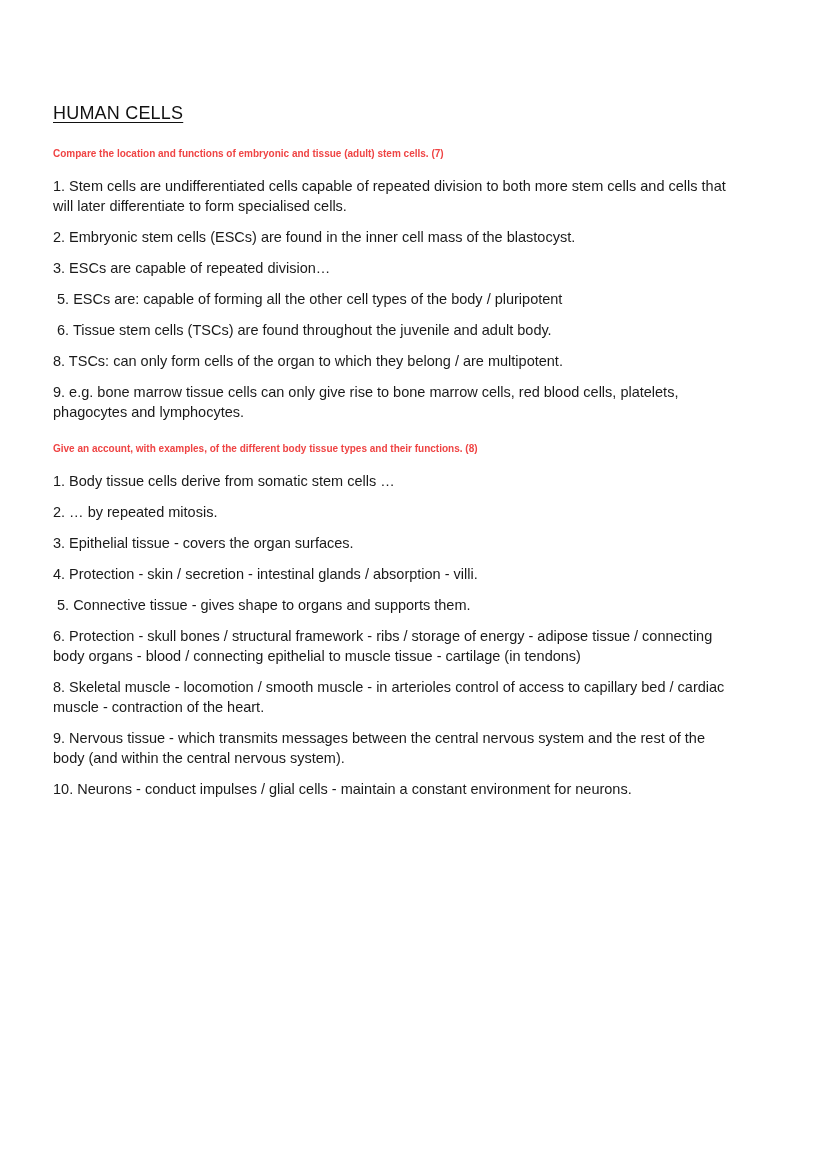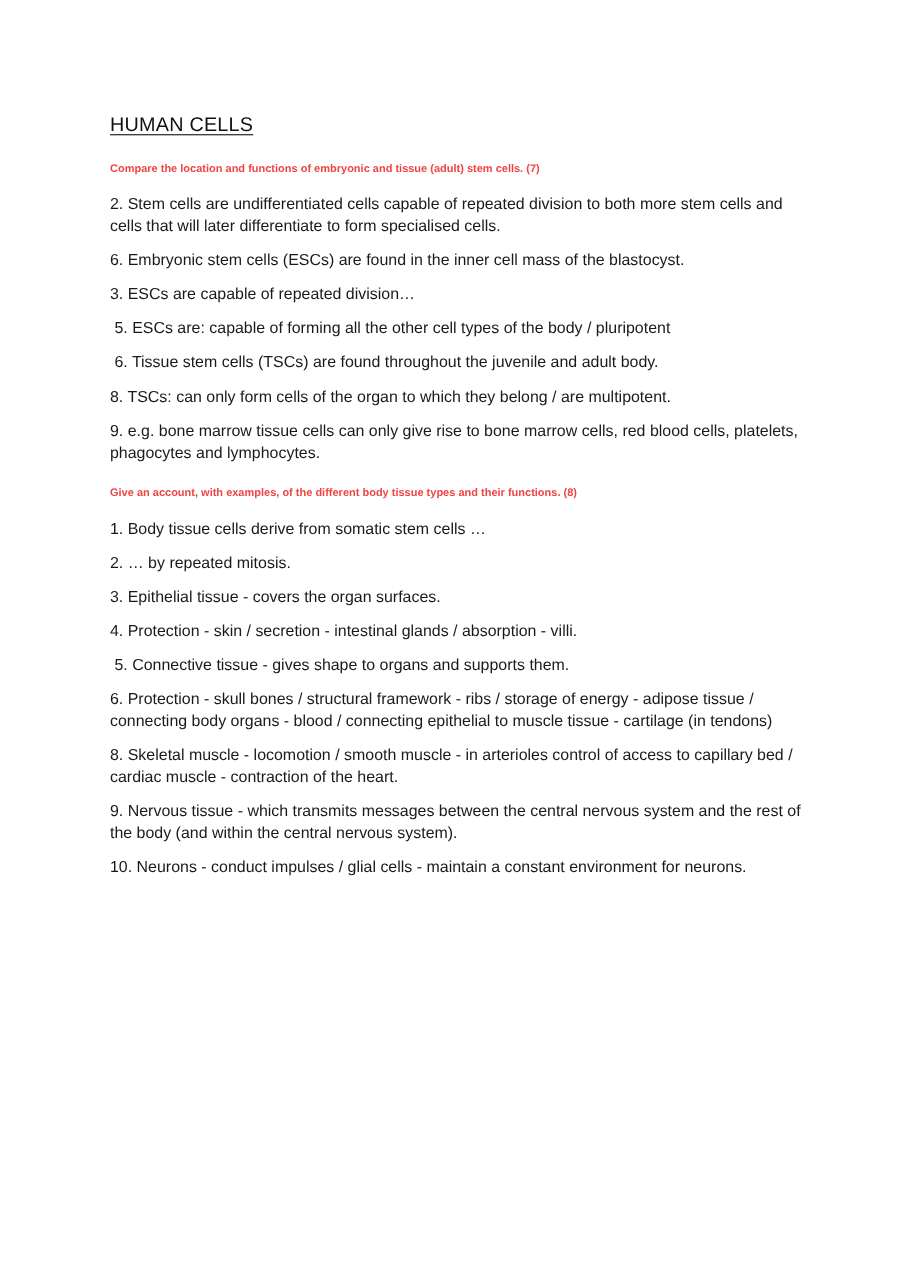--- a/index.html
+++ b/index.html
@@ -11,21 +11,21 @@
     width: 828px;
     height: 1170px;
     font-family: "Liberation Sans", "DejaVu Sans", sans-serif;
     color: #1a1a1a;
     overflow: hidden;
   }
   .page {
     box-sizing: border-box;
     width: 828px;
     height: 1170px;
-    padding: 103px 100px 60px 100px;
+    padding: 103px 100px 60px 53px;
     background: #ffffff;
   }
   .doc-title {
     font-size: 18px;
     font-weight: 400;
     text-decoration: underline;
     text-underline-offset: 3px;
     letter-spacing: 0.2px;
     margin: 0 0 20px 0;
     color: #111111;
@@ -54,22 +54,22 @@
 </style>
 </head>
 <body>
 
 <div class="page">
 
   <h1 class="doc-title">HUMAN CELLS</h1>
 
   <div class="section">
     <p class="section-heading">Compare the location and functions of embryonic and tissue (adult) stem cells. (7)</p>
-    <p class="item">2. Stem cells are undifferentiated cells capable of repeated division to both more stem cells and cells that will later differentiate to form specialised cells.</p>
-    <p class="item">6. Embryonic stem cells (ESCs) are found in the inner cell mass of the blastocyst.</p>
+    <p class="item">1. Stem cells are undifferentiated cells capable of repeated division to both more stem cells and cells that will later differentiate to form specialised cells.</p>
+    <p class="item">2. Embryonic stem cells (ESCs) are found in the inner cell mass of the blastocyst.</p>
     <p class="item">3. ESCs are capable of repeated division…</p>
     <p class="item"> 5. ESCs are: capable of forming all the other cell types of the body / pluripotent</p>
     <p class="item"> 6. Tissue stem cells (TSCs) are found throughout the juvenile and adult body.</p>
     <p class="item">8. TSCs: can only form cells of the organ to which they belong / are multipotent.</p>
     <p class="item">9. e.g. bone marrow tissue cells can only give rise to bone marrow cells, red blood cells, platelets, phagocytes and lymphocytes.</p>
   </div>
 
   <div class="section">
     <p class="section-heading">Give an account, with examples, of the different body tissue types and their functions. (8)</p>
     <p class="item">1. Body tissue cells derive from somatic stem cells …</p>

